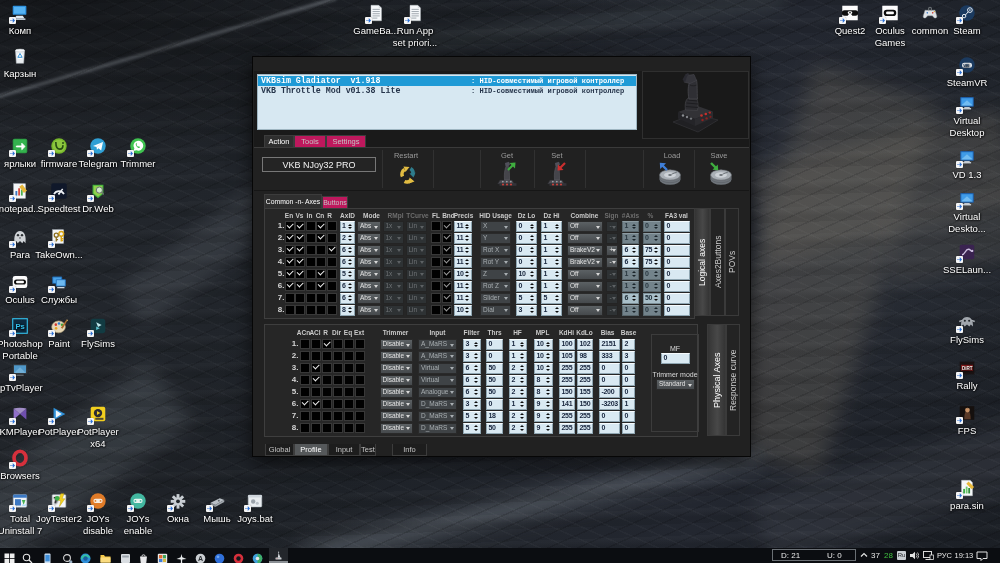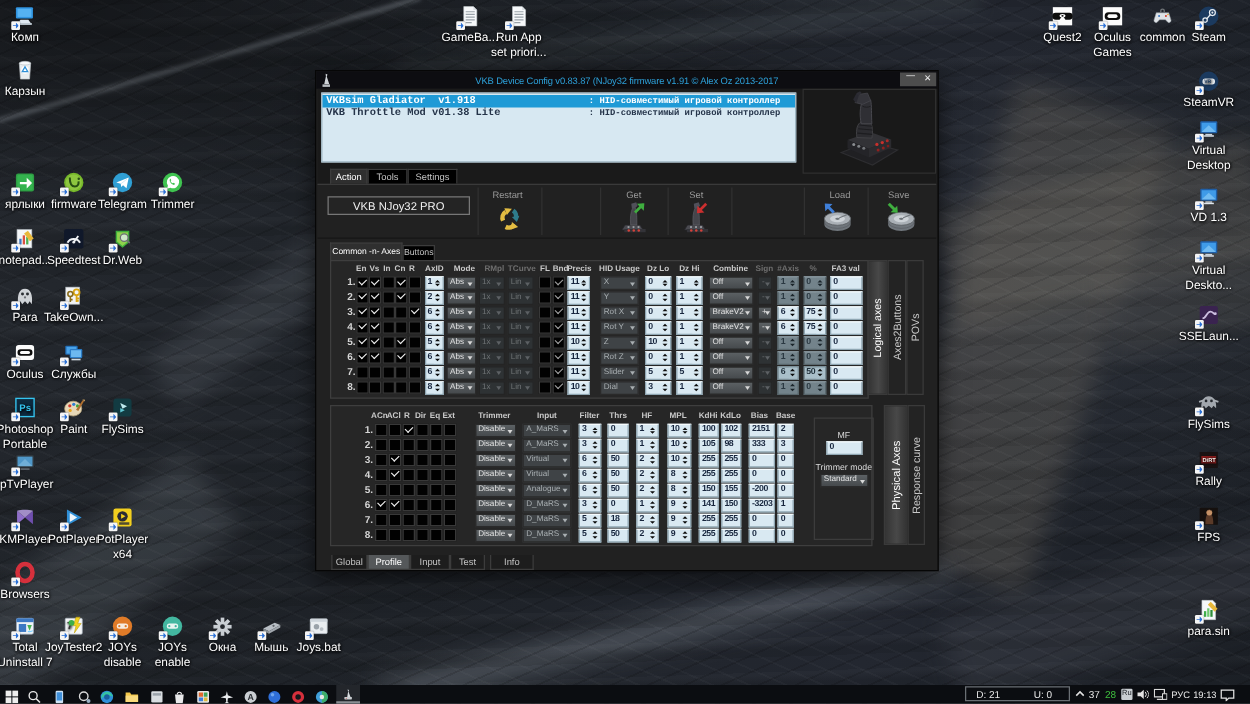--- a/index.html
+++ b/index.html
@@ -35,21 +35,21 @@
 #tbtn{position:absolute;right:1px;top:1px;width:29px;height:11px;background:#4d4d4d;color:#efefef;}
 #tbtn .mn{position:absolute;left:5px;top:-1px;font-size:7px;}
 #tbtn .cl{position:absolute;right:4px;top:1px;font-size:7px;}
 #upper{position:absolute;left:1px;top:14px;width:495px;height:76px;background:#1a1a1a;}
 #lbox{position:absolute;left:4px;top:17px;width:380px;height:56px;background:#d7e8f2;border:1px solid #9fb6c2;
  font-family:"Liberation Mono",monospace;font-weight:bold;font-size:8px;line-height:10px;color:#25344a;}
 #lbox .sel{position:absolute;left:0;top:1px;width:100%;height:10px;background:#1f9ad6;}
 #lbox span{position:absolute;white-space:pre;}
 #jpanel{position:absolute;left:389px;top:14px;width:107px;height:68px;background:#191919;border:1px solid #2f2f2f;}
 
-.tab{position:absolute;height:12px;background:#000000;border:1px solid #3c3c3c;border-bottom:none;
+.tab{position:absolute;height:12px;background:#be185d;border:1px solid #3c3c3c;border-bottom:none;
  color:#c3c3c3;font-size:7.5px;text-align:center;line-height:11px;white-space:nowrap;}
 .tab.on{background:#2f2f2f;color:#fff;z-index:2;}
 .btab{position:absolute;height:12px;background:#1d1d1d;border:1px solid #3c3c3c;border-top:none;
  color:#c3c3c3;font-size:7.5px;text-align:center;line-height:11px;white-space:nowrap;}
 .btab.on{background:#55585a;color:#fff;}
 #astrip{position:absolute;left:1px;top:90px;width:495px;height:44px;background:#212121;
  border-top:1px solid #3a3a3a;border-bottom:1px solid #161616;}
 #astrip .sep{position:absolute;top:2px;bottom:2px;width:1px;background:#313131;}
 #astrip .al{position:absolute;top:3px;font-size:7.5px;color:#9a9a9a;transform:translateX(-50%);}
 #vkbbox{position:absolute;left:8px;top:9px;width:114px;height:15px;border:1px solid #777;
@@ -638,31 +638,20 @@
         <rect x="6.8" y="12" width="2" height="5" fill="#3fae4a"></rect>
         <rect x="9.6" y="9.5" width="2" height="7.5" fill="#6fc96f"></rect>
         <rect x="12.4" y="11" width="2" height="6" fill="#2f8f3a"></rect>
         <path d="M12 4 L19 9 L17 12 L10 7 Z" fill="#e8b83a" transform="rotate(10 14 8)"></path>
       </svg>
       <span class="sc"></span>
     </div>
     <div class="lb">para.sin</div>
   </div>
 <div id="win">
-<div id="title">
-      <svg width="10" height="12" style="position:absolute;left:3px;top:1px" viewBox="0 0 10 12">
-        <path d="M4.5 1 l1.5 .6 -.6 1.5 2 6 -4 0 1.3-6 Z" fill="#cfd3d7"></path>
-        <rect x="2" y="9.5" width="6" height="2" fill="#b9bdc1"></rect>
-      </svg>
-      <div class="t">VKB Device Config v0.83.87 (NJoy32 firmware v1.91 © Alex Oz 2013-2017</div>
-      <div id="tbtn">
-        <span class="mn">—</span>
-        <span class="cl">✕</span>
-      </div>
-    </div>
 <div id="upper"></div>
 <div id="lbox">
       <div class="sel"></div>
       <span style="left:3px;top:1px;color:#fff;z-index:2;font-size:8.3px">VKBsim Gladiator  v1.918</span>
       <span style="left:213px;top:1px;color:#fff;z-index:2;font-size:7.1px">: HID-совместимый игровой контроллер</span>
       <span style="left:3px;top:11px;font-size:8.3px">VKB Throttle Mod v01.38 Lite</span>
       <span style="left:213px;top:11px;font-size:7.1px">: HID-совместимый игровой контроллер</span>
     </div>
 <div id="jpanel"><svg width="105" height="66" viewBox="0 0 105 66">
         <path d="M30 50 L51 42 L75 48 L55 60 Z" fill="#202023" stroke="#2d2d30" stroke-width="1"></path>
@@ -1173,21 +1162,21 @@
         <div class="sp " style="left:9.0px;top:18.0px;width:29px">0</div>
         <div style="position:absolute;left:0;right:0;top:36px;text-align:center;font-size:7px;color:#d9d9d9">Trimmer mode</div>
         <div class="dd " style="left:4.0px;top:44.0px;width:39px">Standard</div>
       </div>
     </div>
     <div class="vt on" style="left:454px;top:267px;width:19px;height:112px;line-height:18px;font-size:9px">Physical Axes</div>
     <div class="vt" style="left:473px;top:267px;width:14px;height:112px;line-height:13px">Response curve</div>
 <div class="btab" style="left:12px;top:387px;width:29px">Global</div>
 <div class="btab on" style="left:41px;top:387px;width:34px">Profile</div>
 <div class="btab" style="left:75px;top:387px;width:32px">Input</div>
-<div class="btab" style="left:107px;top:387px;width:28px">Test</div>
+<div class="btab" style="left:107px;top:387px;width:16px">Test</div>
 <div class="btab" style="left:139px;top:387px;width:35px">Info</div>
 </div>
 <div id="tb">
 <div class="ti" style="left:4px"><svg width="11" height="11" viewBox="0 0 11 11">
         <rect x="0.5" y="0.5" width="4.6" height="4.6" fill="#eee"></rect>
         <rect x="5.9" y="0.5" width="4.6" height="4.6" fill="#eee"></rect>
         <rect x="0.5" y="5.9" width="4.6" height="4.6" fill="#eee"></rect>
         <rect x="5.9" y="5.9" width="4.6" height="4.6" fill="#eee"></rect>
       </svg></div>
 <div class="ti" style="left:22px"><svg width="11" height="11" viewBox="0 0 11 11">

